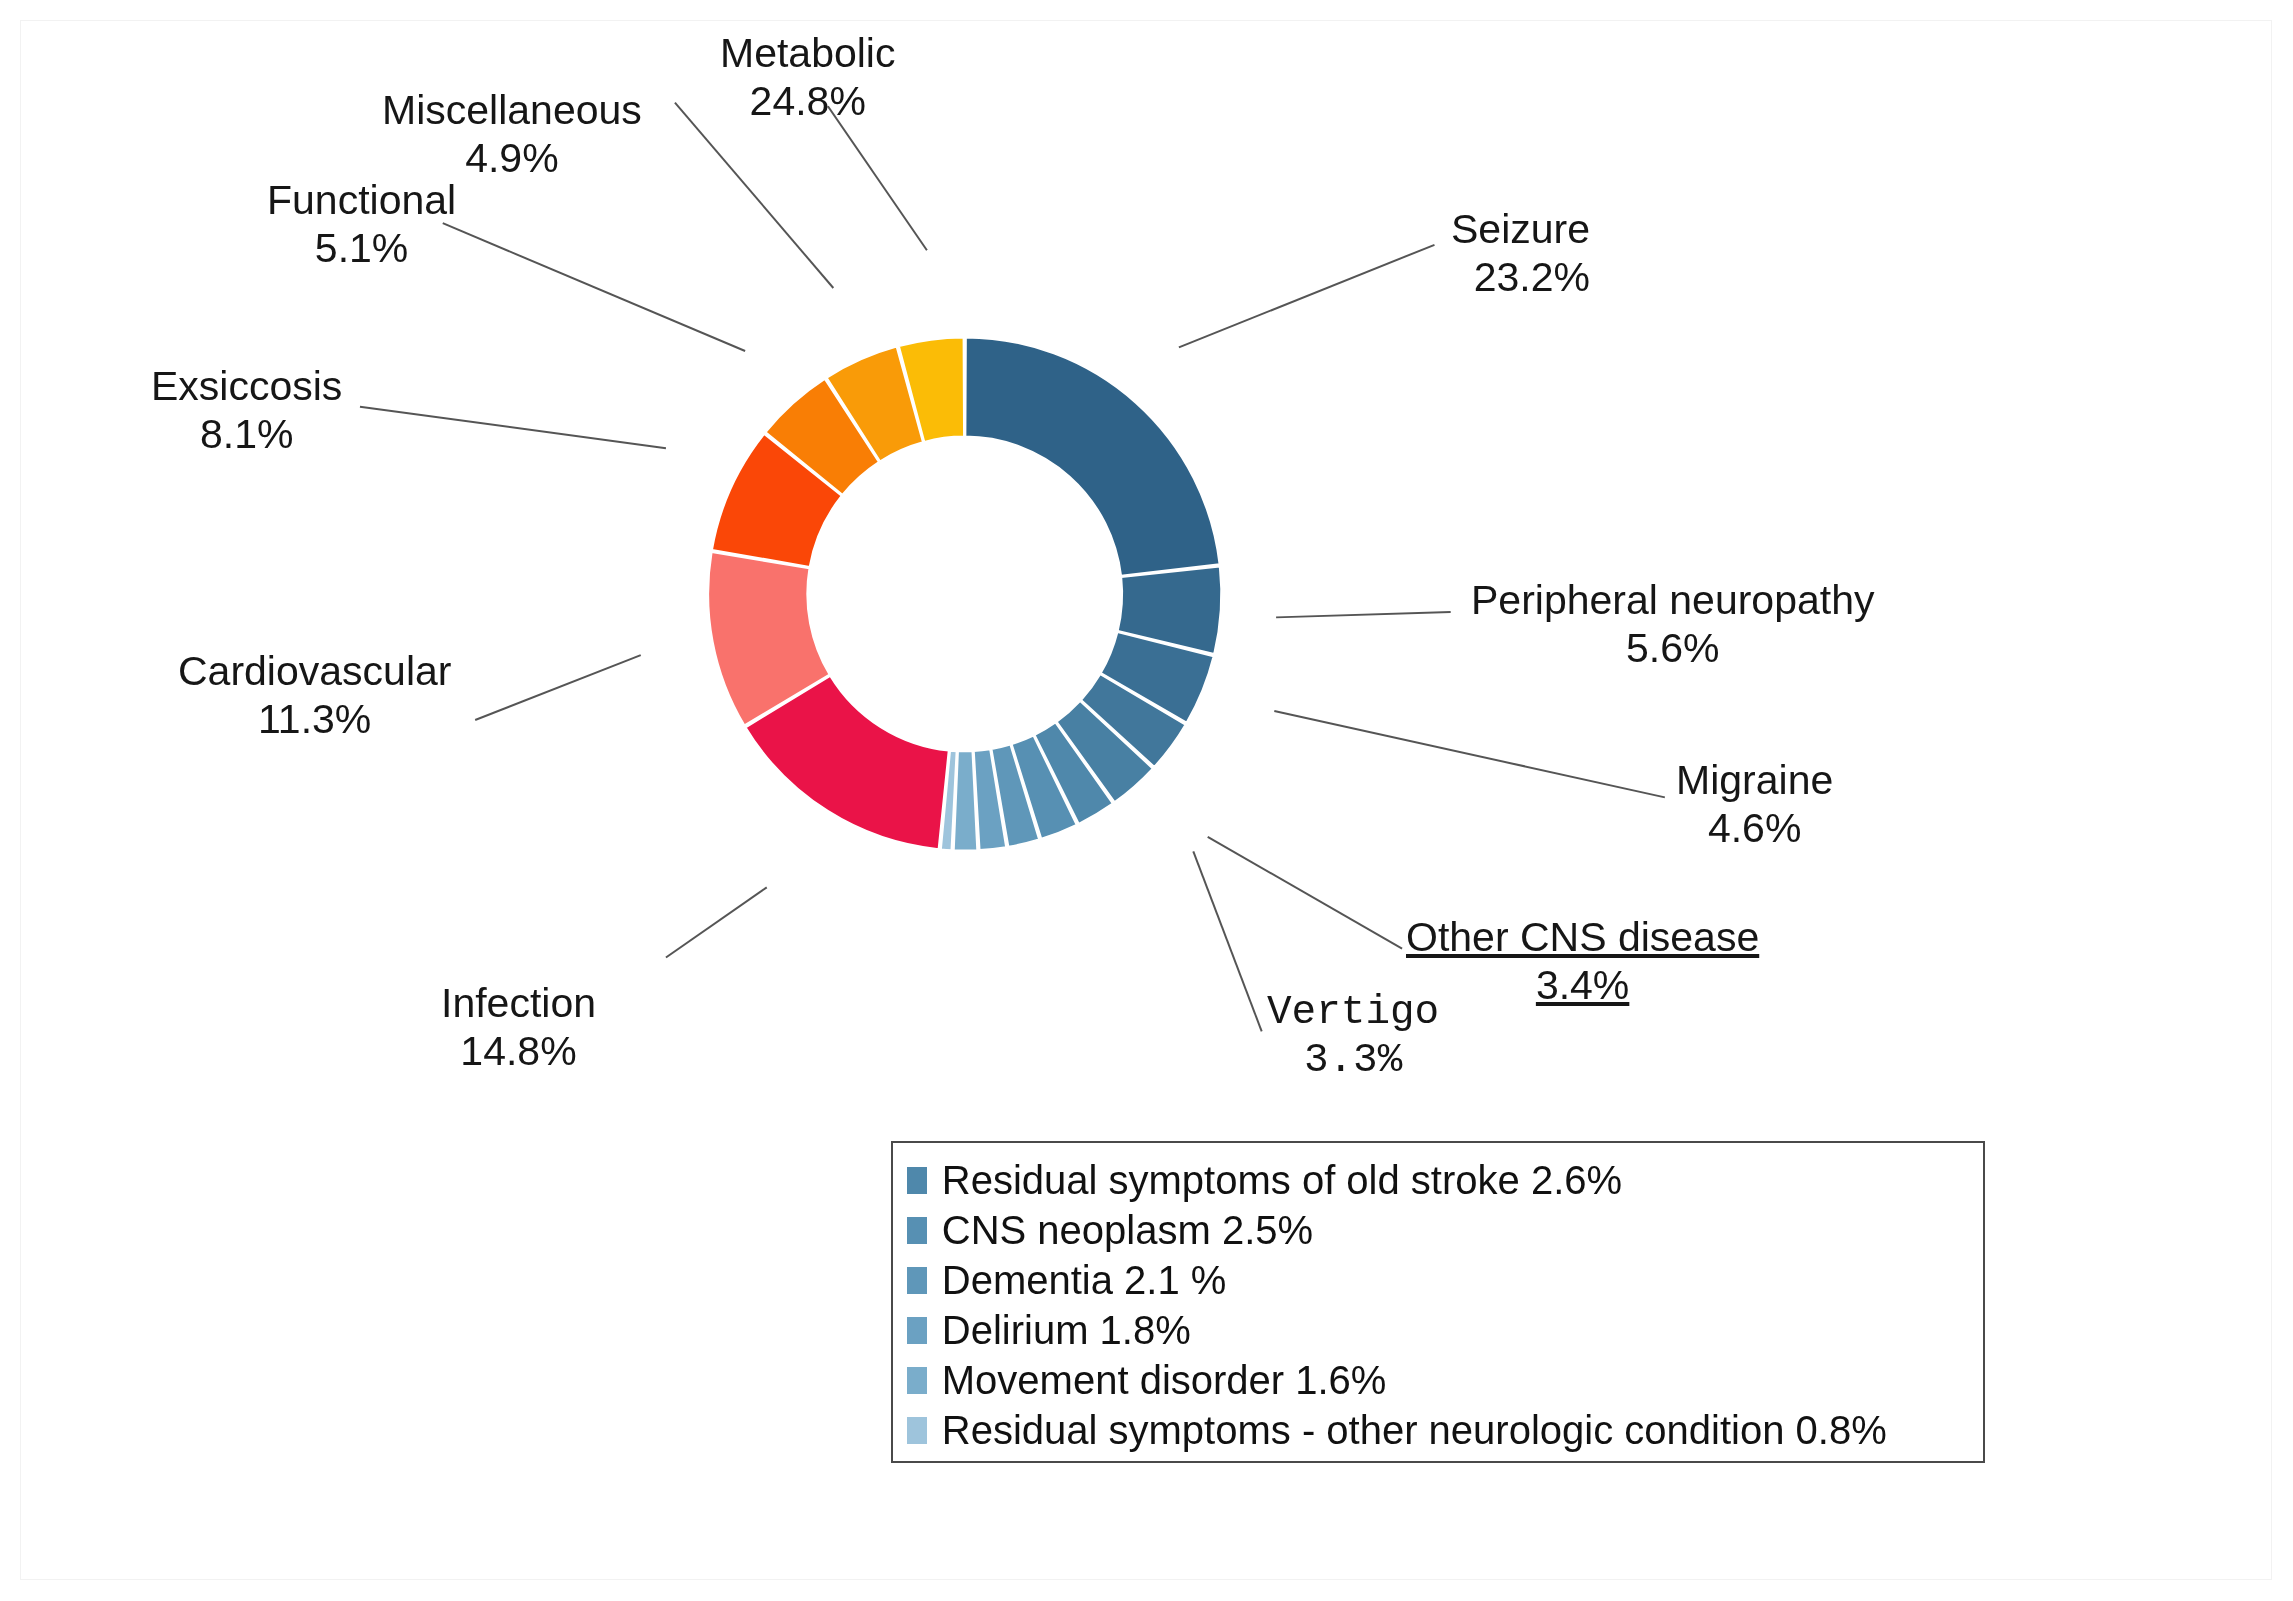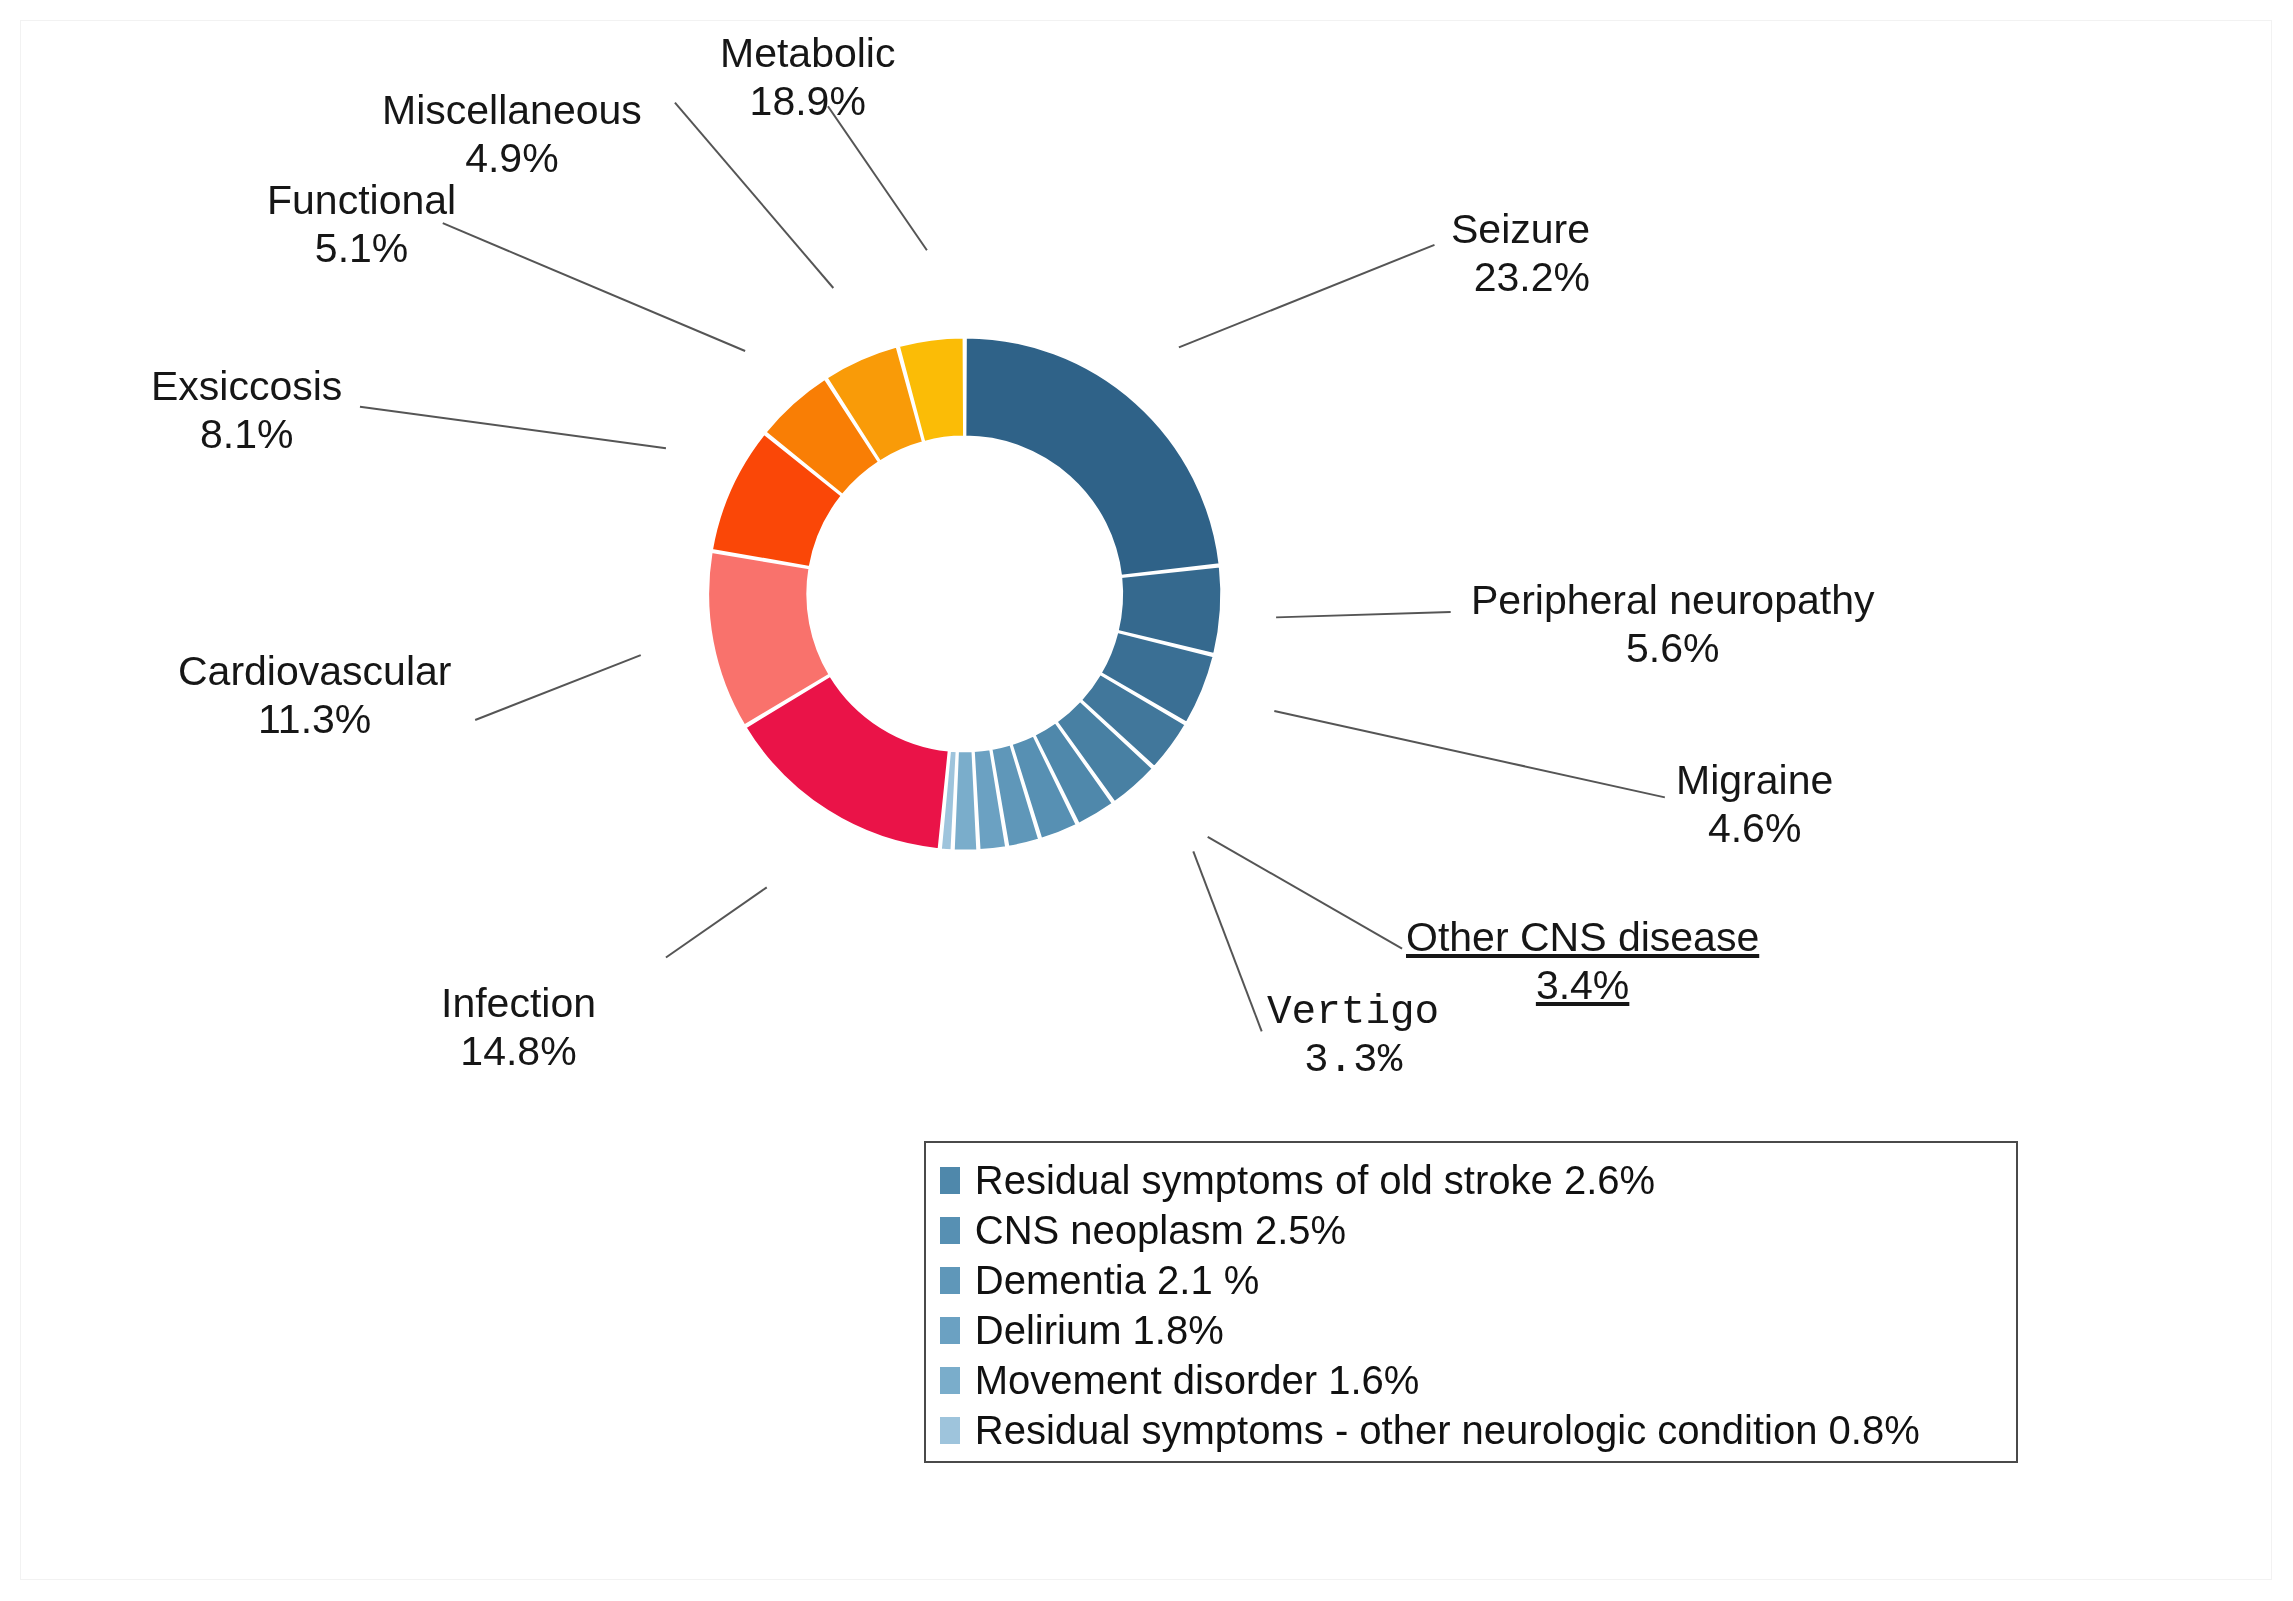--- a/index.html
+++ b/index.html
@@ -51,21 +51,20 @@
   .legend-box {
     position: absolute;
     left: 891px;
     top: 1141px;
     width: 1094px;
     height: 322px;
     border: 2.7px solid #4a4a4a;
     box-sizing: border-box;
     background: #ffffff;
     padding: 12.6px 12.6px 9px 14.4px;
-    margin-left: 33px;
   }
   .legend-item {
     display: flex;
     align-items: center;
     height: 50px;
   }
   .legend-swatch {
     width: 20px;
     height: 27px;
     flex: 0 0 auto;
@@ -151,21 +150,21 @@
       <div class="callout-label" style="left: 236px; top: 176px; margin-left: 31px;">
         <span class="lbl-name">Functional</span>
         <span class="lbl-val">5.1%</span>
       </div>
       <div class="callout-label" style="left: 382px; top: 54px; margin-top: 32px;">
         <span class="lbl-name">Miscellaneous</span>
         <span class="lbl-val">4.9%</span>
       </div>
       <div class="callout-label" style="left: 720px; top: 29px;">
         <span class="lbl-name">Metabolic</span>
-        <span class="lbl-val">18.9%</span>
+        <span class="lbl-val">24.8%</span>
       </div>
     </div>
 
   <div class="legend-box">
     <div id="legend-items">
         <div class="legend-item">
           <span class="legend-swatch" style="background: rgb(79, 136, 171);"></span>
           <span class="legend-text">Residual symptoms of old stroke 2.6%</span>
         </div>
         <div class="legend-item">

